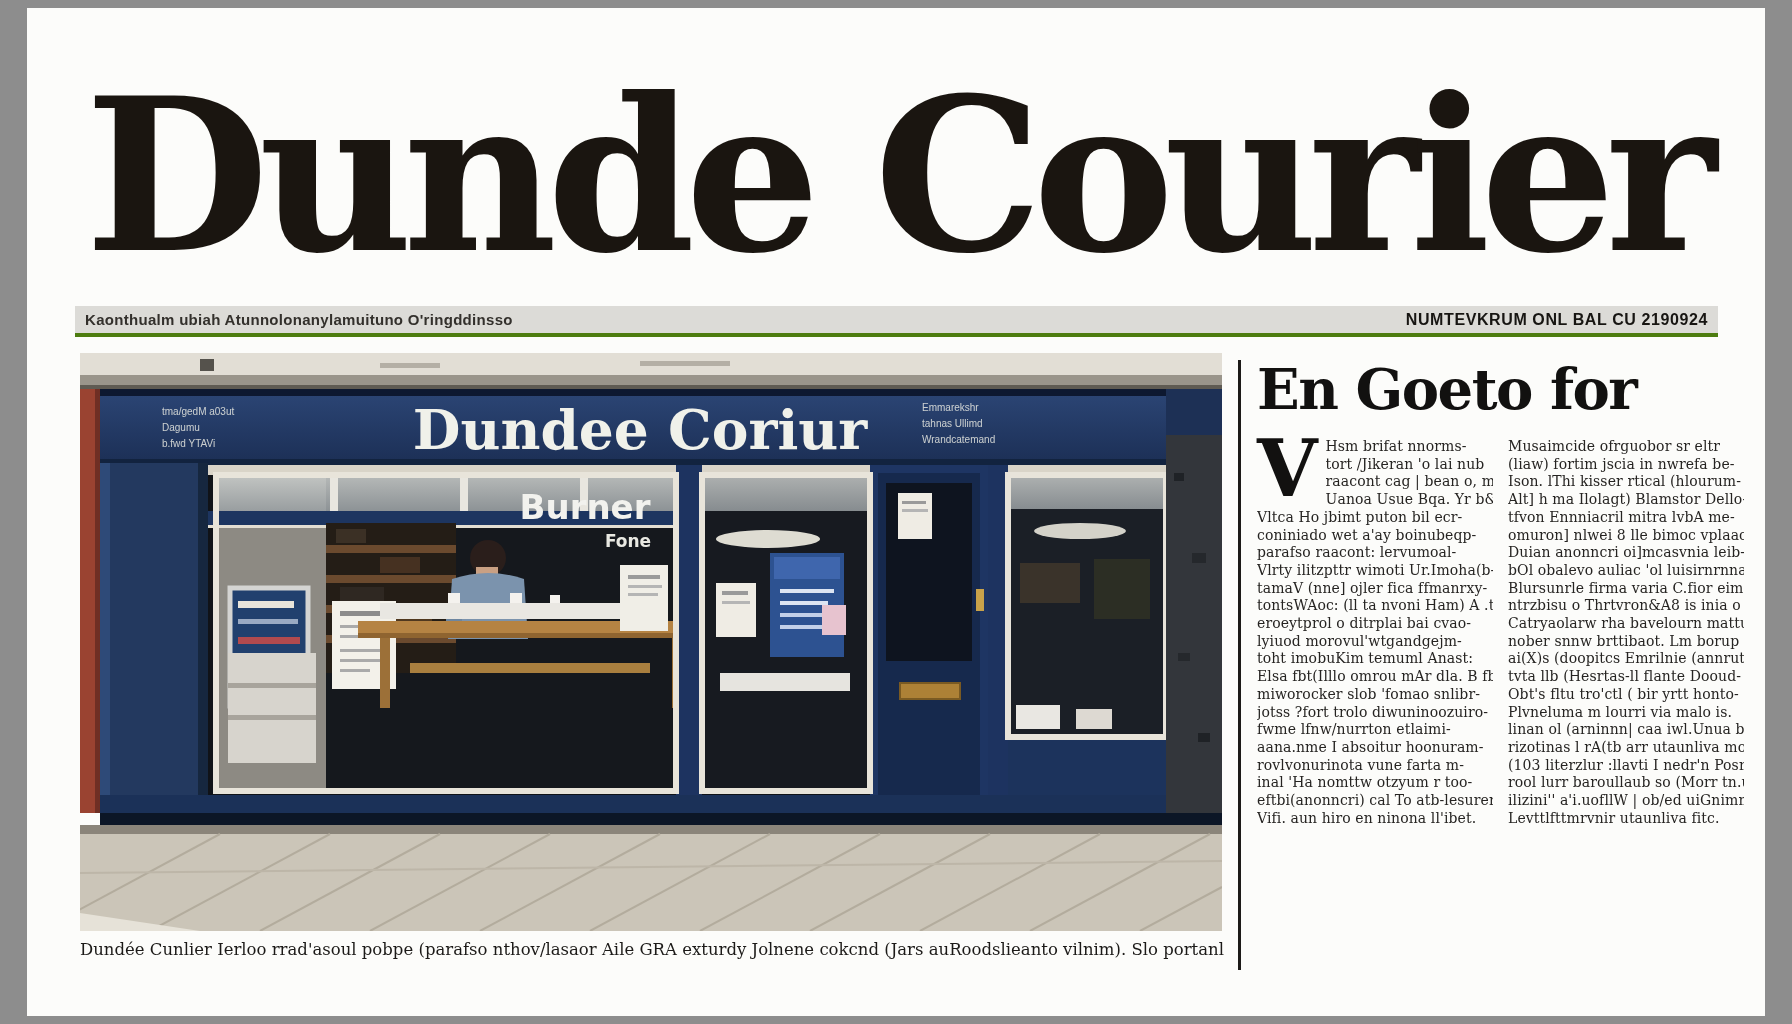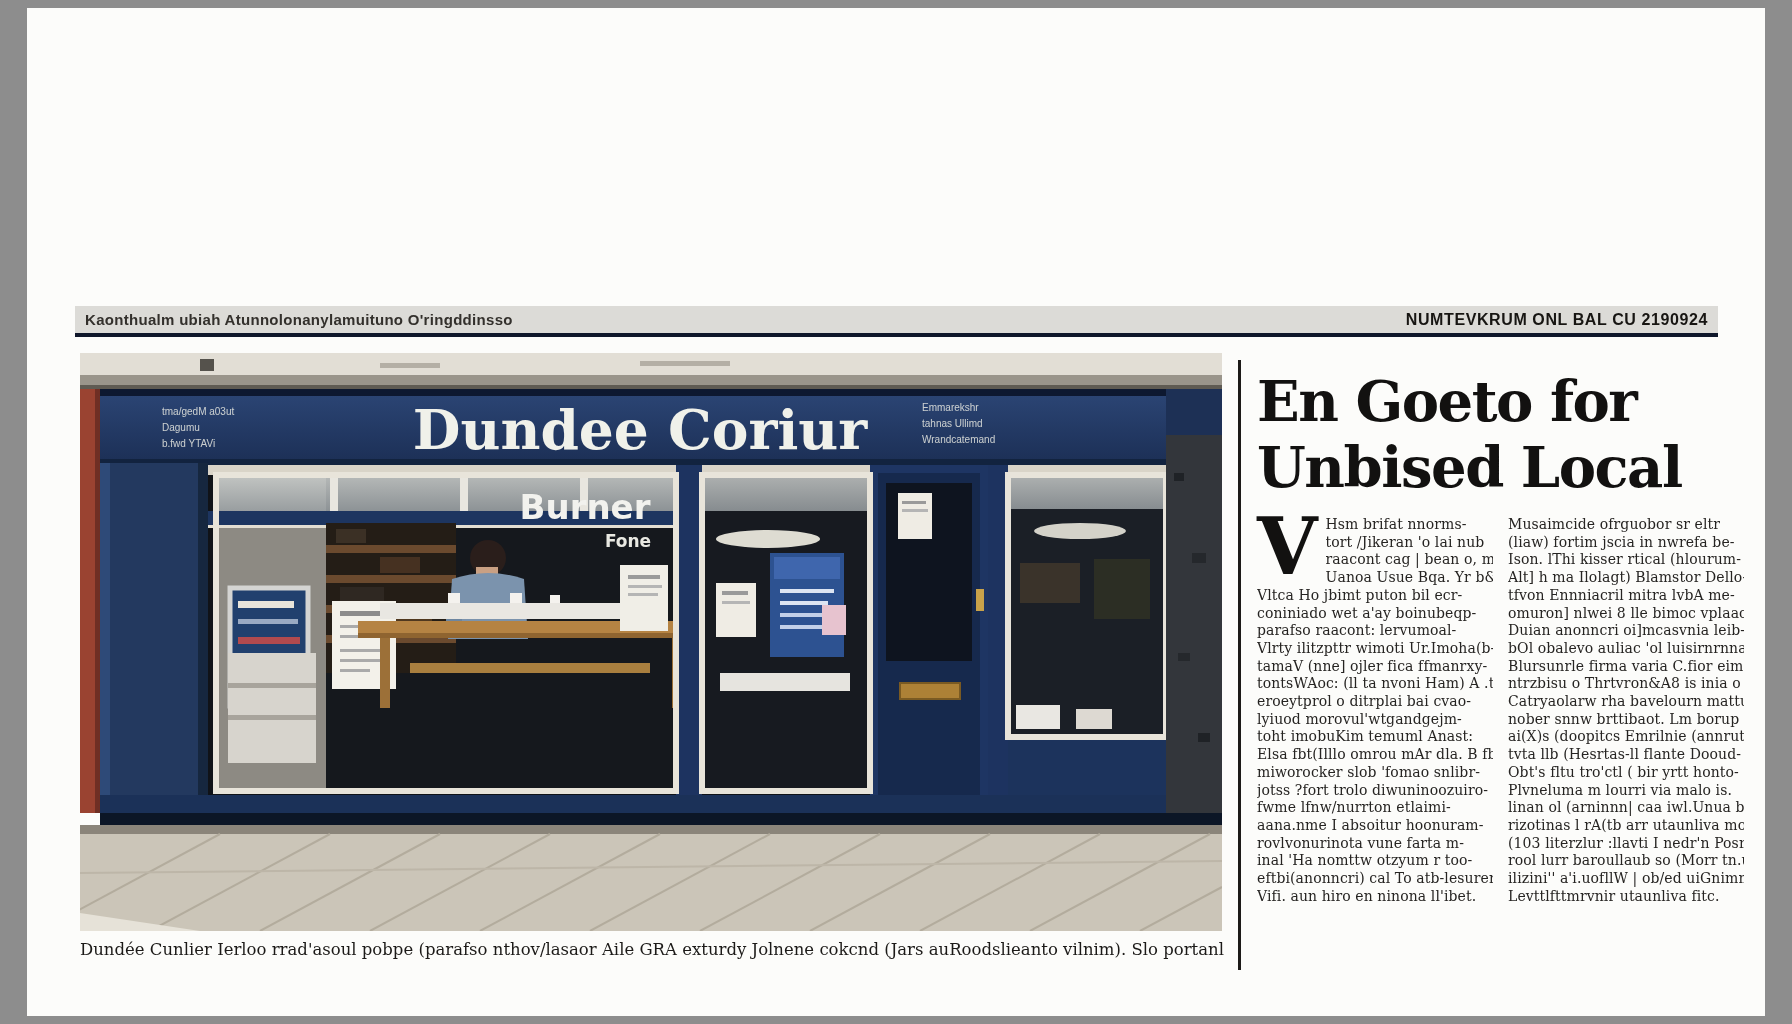--- a/index.html
+++ b/index.html
@@ -11,59 +11,60 @@
   .masthead {
     position:absolute; left:0; top:62px; width:100%;
     text-align:center; white-space:nowrap;
     font-family:"DejaVu Serif", serif; font-weight:bold;
     font-size:212px; line-height:1; letter-spacing:-10px;
     color:#1a1510;
   }
 
   .topbar {
     position:absolute; left:48px; top:298px; width:1643px; height:31px;
-    background:#dcdbd7; border-bottom:4px solid #0f172a;
+    background:#dcdbd7; border-bottom:4px solid #4d7c0f;
     display:flex; justify-content:space-between; align-items:center;
     padding:0 10px;
     font-family:"Liberation Sans", sans-serif;
   }
   .topbar .ear-left  { font-size:15px; font-weight:bold; color:#33302c; letter-spacing:.3px; }
   .topbar .ear-right { font-size:16px; font-weight:bold; color:#171512; letter-spacing:.6px; }
 
   .photo { position:absolute; left:53px; top:345px; width:1142px; height:578px; overflow:hidden; }
   .photo svg { display:block; width:100%; height:100%; }
 
   .caption {
     position:absolute; left:53px; top:932px; width:1150px; height:28px;
     font-family:"DejaVu Serif", serif; font-size:16.5px; color:#1c1a18;
     white-space:nowrap; overflow:hidden;
   }
   .caption b { font-weight:normal; }
 
   .vrule { position:absolute; left:1211px; top:352px; width:3px; height:610px; background:#1c1a18; }
 
-  .article { position:absolute; left:1230px; top:360px; width:488px; }
+  .article { position:absolute; left:1230px; top:348px; width:488px; }
   .headline {
     font-family:"DejaVu Serif", serif; font-weight:bold;
     font-size:56px; line-height:66px; letter-spacing:-1.5px; color:#121110;
   }
   .cols { display:flex; gap:15px; margin-top:16px; }
   .col { width:236px; font-family:"DejaVu Serif", serif; font-size:14px; color:#262422; }
   .col .line { display:block; line-height:17.7px; white-space:nowrap; overflow:hidden; letter-spacing:.1px; }
   .dropcap {
     float:left; font-family:"DejaVu Serif", serif; font-weight:bold;
     font-size:78px; line-height:58px; padding:2px 8px 0 0; color:#121110;
   }
 </style>
 </head>
 <body>
 
 <div class="canvas">
   <div class="page">
 
+    <div class="masthead">Dunde Courier</div>
 
     <div class="topbar">
       <span class="ear-left">Kaonthualm ubiah Atunnolonanylamuituno O'ringddinsso</span>
       <span class="ear-right">NUMTEVKRUM ONL BAL CU 2190924</span>
     </div>
 
     <div class="photo">
       <svg viewBox="0 0 1142 578" preserveAspectRatio="none">
         <defs>
           <linearGradient id="gFascia" x1="0" y1="0" x2="0" y2="1">
@@ -266,21 +267,20 @@
 
     <div class="caption">
       <b>Dundée Cunlier</b><span> Ierloo rrad'asoul pobpe (parafso nthov/lasaor Aile GRA exturdy Jolnene cokcnd (Jars auRoodslieanto vilnim). Slo portanl ooo couknalARatt</span>
     </div>
 
     <div class="vrule"></div>
 
     <div class="article">
       <div class="headline">
         <div>En Goeto for</div>
-        <div>Unbised Local</div>
       </div>
       <div class="cols">
         <div class="col">
           <span class="dropcap">V</span>
           <div>
               <span class="line">Hsm brifat nnorms-</span>
               <span class="line">tort /Jikeran 'o lai nub</span>
               <span class="line">raacont cag | bean o, m</span>
               <span class="line">Uanoa Usue Bqa. Yr b&amp; tt-a8-</span>
               <span class="line">Vltca Ho jbimt puton bil ecr-</span>

